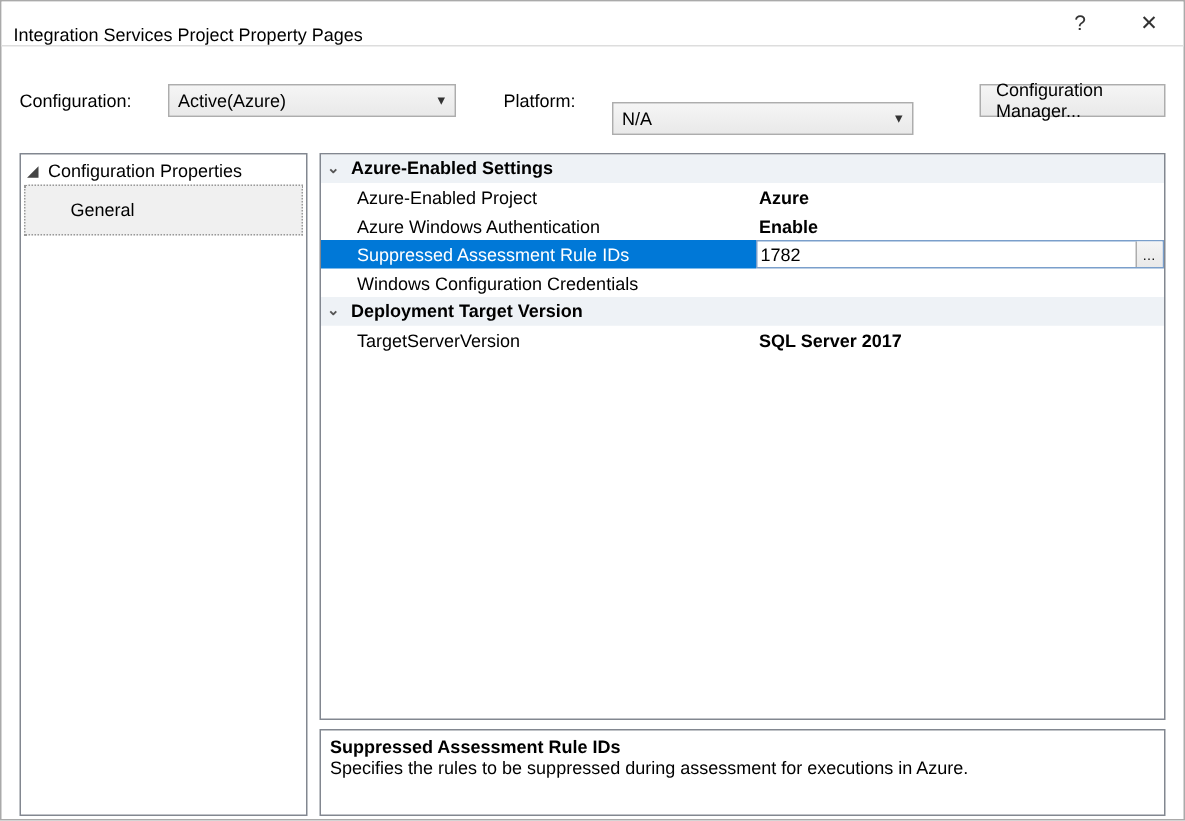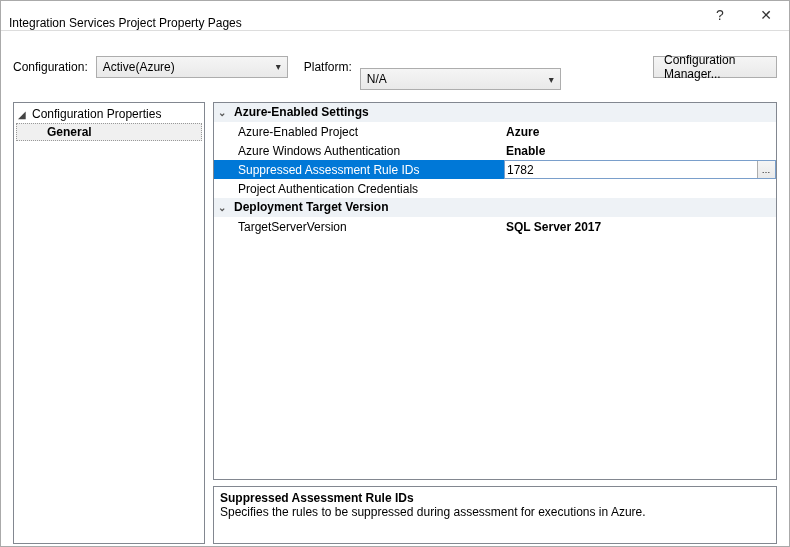--- a/index.html
+++ b/index.html
@@ -29,21 +29,21 @@
     display: flex;
     align-items: center;
     justify-content: center;
     font-size: 14px;
     color: #333;
   }
   .config-row {
     display: flex;
     align-items: center;
     padding: 12px 12px 12px 12px;
-    gap: 6px;
+    gap: 22px;
   }
   .config-row label { padding-right: 2px; }
   .dropdown {
     height: 22px;
     border: 1px solid #adadad;
     background: linear-gradient(#f5f5f5,#e9e9e9);
     display: flex;
     align-items: center;
     padding: 0 6px;
     position: relative;
@@ -84,27 +84,26 @@
     height: 18px;
     padding-left: 4px;
   }
   .tree-arrow {
     width: 14px;
     font-size: 10px;
     color: #444;
   }
   .tree-child {
     padding-left: 30px;
-    height: 18px;
+    height: 34px;
     display: flex;
     align-items: center;
     background: #f0f0f0;
     border: 1px dotted #999;
     margin: 0 2px;
-    font-weight: bold;
   }
   .right-col {
     flex: 1;
     display: flex;
     flex-direction: column;
     gap: 6px;
   }
   .prop-grid {
     flex: 1;
     border: 1px solid #828790;
@@ -241,21 +240,21 @@
         <div class="pg-value">Enable</div>
       </div>
       <div class="pg-row selected">
         <div class="pg-label">Suppressed Assessment Rule IDs</div>
         <div class="pg-value">
           <span>1782</span>
           <div class="ellipsis-btn">…</div>
         </div>
       </div>
       <div class="pg-row">
-        <div class="pg-label">Project Authentication Credentials</div>
+        <div class="pg-label">Windows Configuration Credentials</div>
         <div class="pg-value"></div>
       </div>
       <div class="pg-row pg-cat">
         <span class="expander">⌄</span>
         <span>Deployment Target Version</span>
       </div>
       <div class="pg-row">
         <div class="pg-label">TargetServerVersion</div>
         <div class="pg-value">SQL Server 2017</div>
       </div>

